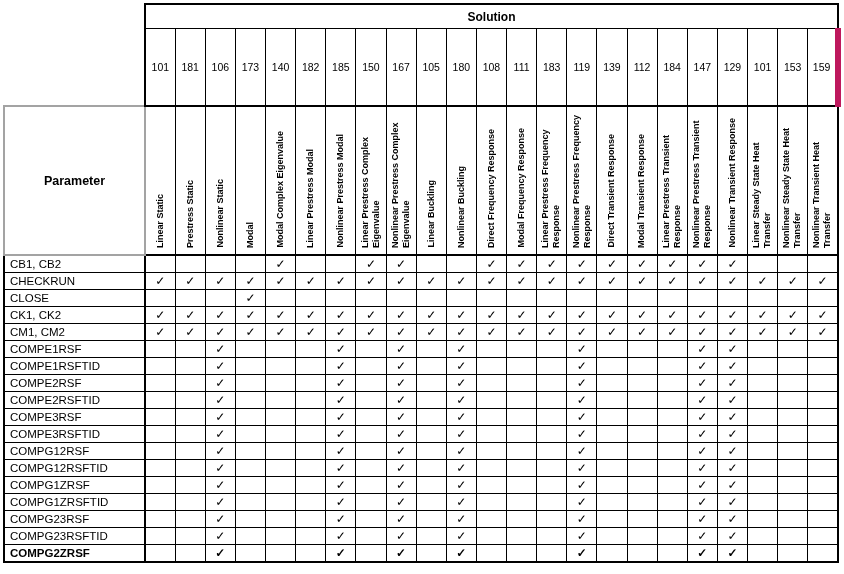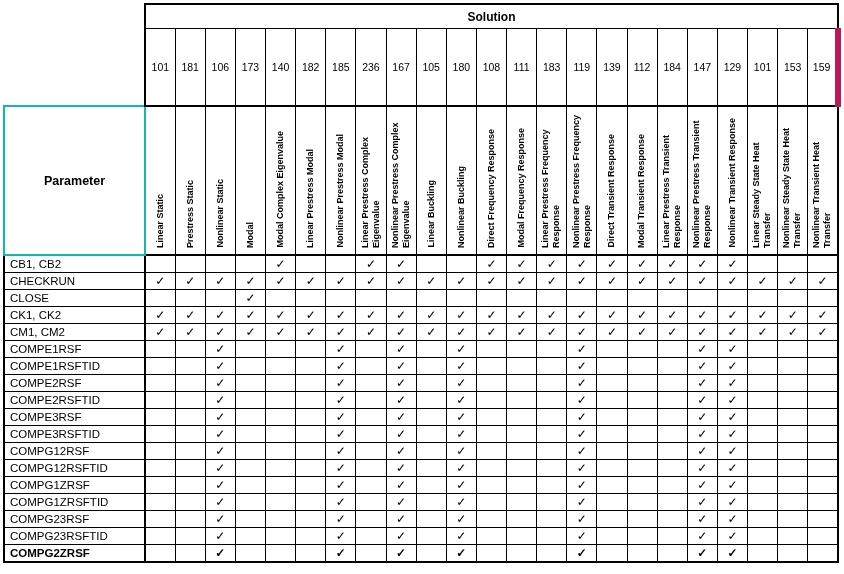--- a/index.html
+++ b/index.html
@@ -34,21 +34,21 @@
     border-bottom:2px solid #000;
     height:76px;
     font-weight:normal;
     font-size:10.5px;
     text-align:center;
     vertical-align:middle;
   }
   .num:first-child{border-left:2px solid #000;}
   .num:last-child{border-right:6px solid #be185d;}
   .param-head{
-    border:2px solid #14b8a6;
+    border:2px solid #a3a3a3;
     font-weight:bold;
     font-size:12.5px;
     text-align:center;
     vertical-align:middle;
   }
   .vlab{
     border:1px solid #000;
     border-bottom:2px solid #000;
     height:145px;
     vertical-align:bottom;
@@ -124,21 +124,21 @@
         <th class="solution" colspan="23">Solution</th>
       </tr>
       <tr id="number-row">
           <th class="num">101</th>
           <th class="num">181</th>
           <th class="num">106</th>
           <th class="num">173</th>
           <th class="num">140</th>
           <th class="num">182</th>
           <th class="num">185</th>
-          <th class="num">236</th>
+          <th class="num">150</th>
           <th class="num">167</th>
           <th class="num">105</th>
           <th class="num">180</th>
           <th class="num">108</th>
           <th class="num">111</th>
           <th class="num">183</th>
           <th class="num">119</th>
           <th class="num">139</th>
           <th class="num">112</th>
           <th class="num">184</th>

